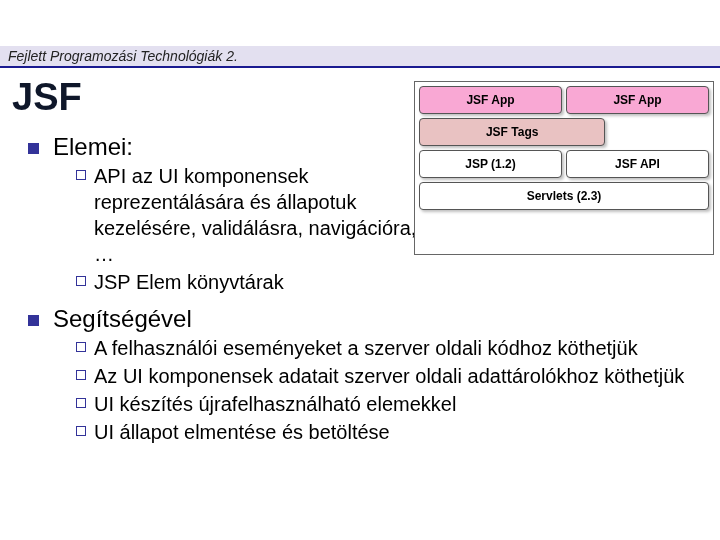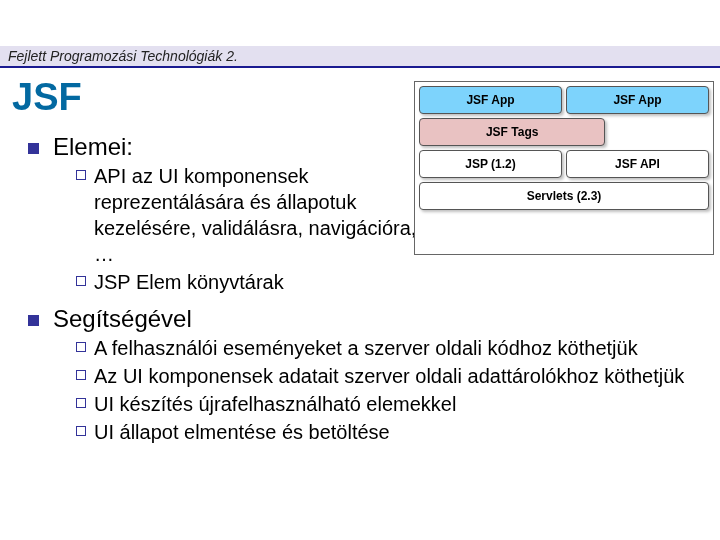--- a/index.html
+++ b/index.html
@@ -11,21 +11,21 @@
     padding: 2px 8px;
     font-size: 14px;
     font-style: italic;
     color: #222;
     text-align: left;
     margin-top: 46px;
   }
   .title {
     font-size: 38px;
     font-weight: bold;
-    color: #0369a1;
+    color: #0f172a;
     padding: 8px 12px 4px 12px;
   }
   .body { padding: 0 28px 0 28px; }
   .h1 {
     display: flex;
     align-items: flex-start;
     margin-top: 10px;
     font-size: 24px;
     color: #000;
   }
@@ -79,21 +79,21 @@
     font-size: 12px;
     font-weight: 600;
     color: #000;
     display: flex;
     align-items: center;
     justify-content: center;
     padding: 6px 4px;
     text-align: center;
     background: #fff;
   }
-  .box.green { background: #7dd3fc; }
+  .box.green { background: #f9a8d4; }
   .box.pink { background: #e9c2c2; }
   .box.wide { flex: 1; }
   .box.half { flex: 1; }
   .jsftags { width: 201px; }
   .spacer { width: 108px; }
   .pagenum {
     position: absolute;
     bottom: 12px;
     right: 18px;
     font-size: 14px;

